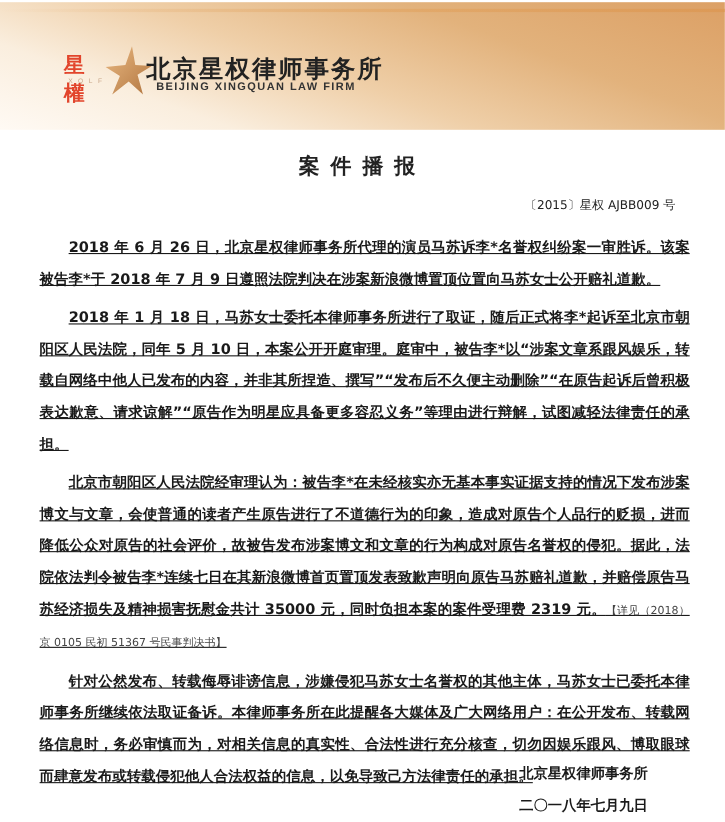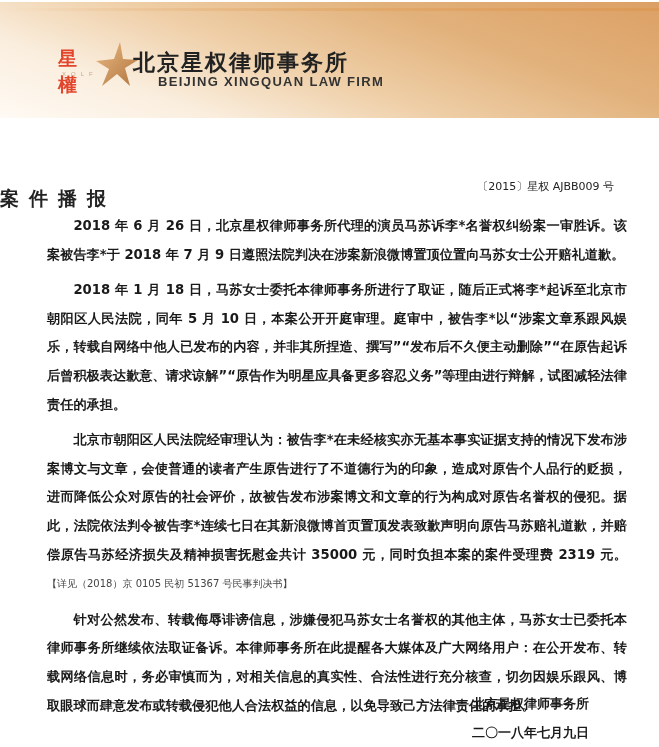--- a/index.html
+++ b/index.html
@@ -10,29 +10,29 @@
   .banner-topline { position:absolute; left:0; top:6px; width:659px; height:3px;
     background: linear-gradient(90deg, rgba(255,255,255,0) 0%, rgba(225,160,90,0.55) 60%, rgba(220,150,80,0.7) 100%); }
   .logo { position:absolute; left:58px; top:42px; height:56px; }
   .logo-mark { position:absolute; left:0; top:2px; font-size:19px; font-weight:bold; color:#e2452c;
     letter-spacing:-1px; font-family:Liberation Serif, serif; }
   .logo-sub { position:absolute; left:4px; top:27px; font-size:6px; color:#c9a78a; letter-spacing:5px;
     font-family:"Liberation Sans", sans-serif; }
   .logo-star { position:absolute; left:34px; top:-4px; width:46px; height:48px; }
   .firm-cn { position:absolute; left:133px; top:46px; font-size:22px; color:#222; letter-spacing:2px;
     font-family:"DejaVu Serif", serif; font-weight:bold; }
-  .firm-en { position:absolute; left:142px; top:72px; font-size:13px; color:#333; font-weight:bold; letter-spacing:1.3px;
-    font-family:"Liberation Sans", sans-serif;margin-left:16px; }
+  .firm-en { position:absolute; left:142px; top:72px; font-size:10px; color:#333; font-weight:bold; letter-spacing:1.3px;
+    font-family:"Liberation Sans", sans-serif; }
 
-  .title { position:absolute; left:0; width:659px; top:138px; 
-    font-size:19px; font-weight:bold; letter-spacing:10px; color:#222;margin-top:48px; }
+  .title { position:absolute; left:0; width:659px; top:138px; text-align:center;
+    font-size:19px; font-weight:bold; letter-spacing:10px; color:#222; }
   .ref { position:absolute; right:45px; top:179px; font-size:11px; color:#222; }
 
   .body { position:absolute; left:32px; top:212px; width:595px; font-size:13.2px; line-height:28.6px; color:#1a1a1a; }
-  .para { margin:0 0 7px 15px; text-indent:2em; text-align:justify; font-weight:bold; }
+  .para { margin:0 0 7px 4px; text-indent:2em; text-align:justify; font-weight:bold;text-decoration:underline; }
   .para .note { font-weight:normal; font-size:10px; color:#444; }
 
   .sign { position:absolute; left:472px; top:689px; font-size:13px; font-weight:bold; line-height:29px; }
   .sign div { margin:0; }
 </style>
 </head>
 <body>
 
 <div class="banner">
   <div class="banner-topline"></div>

